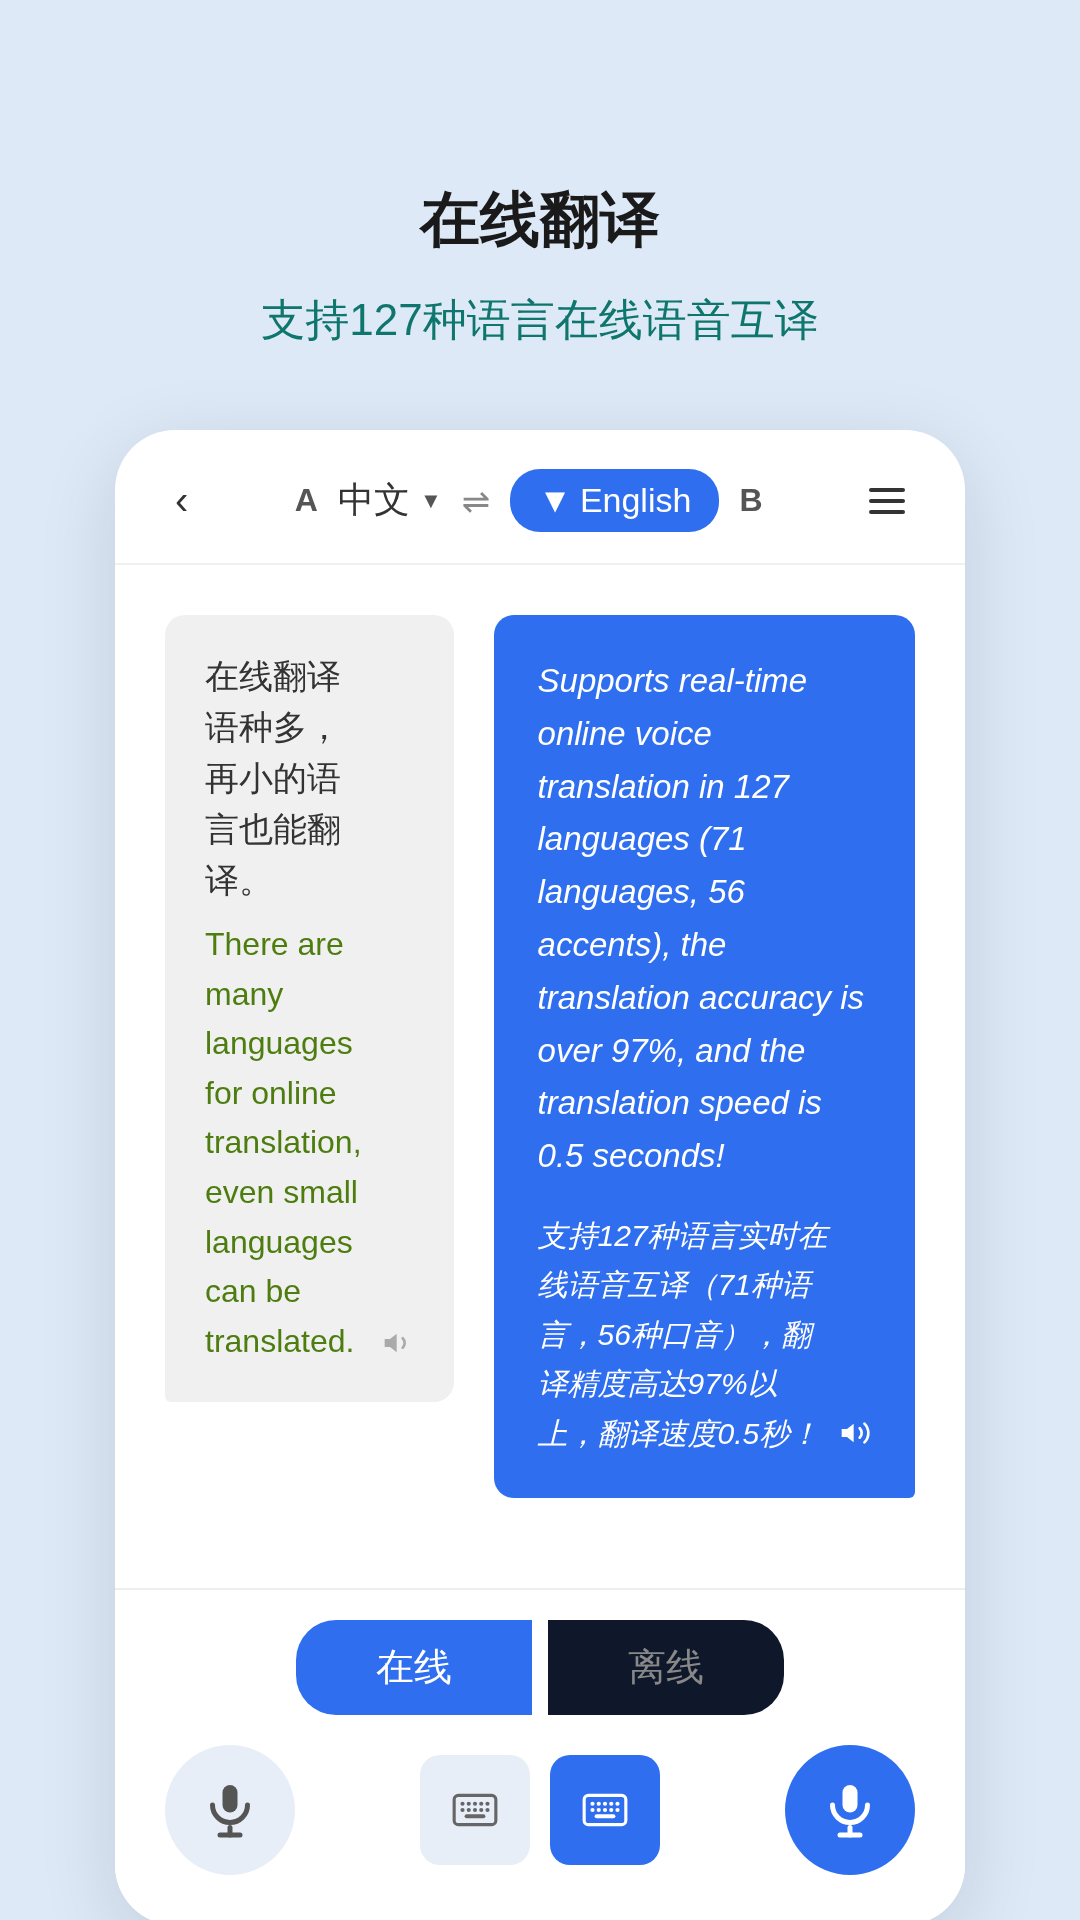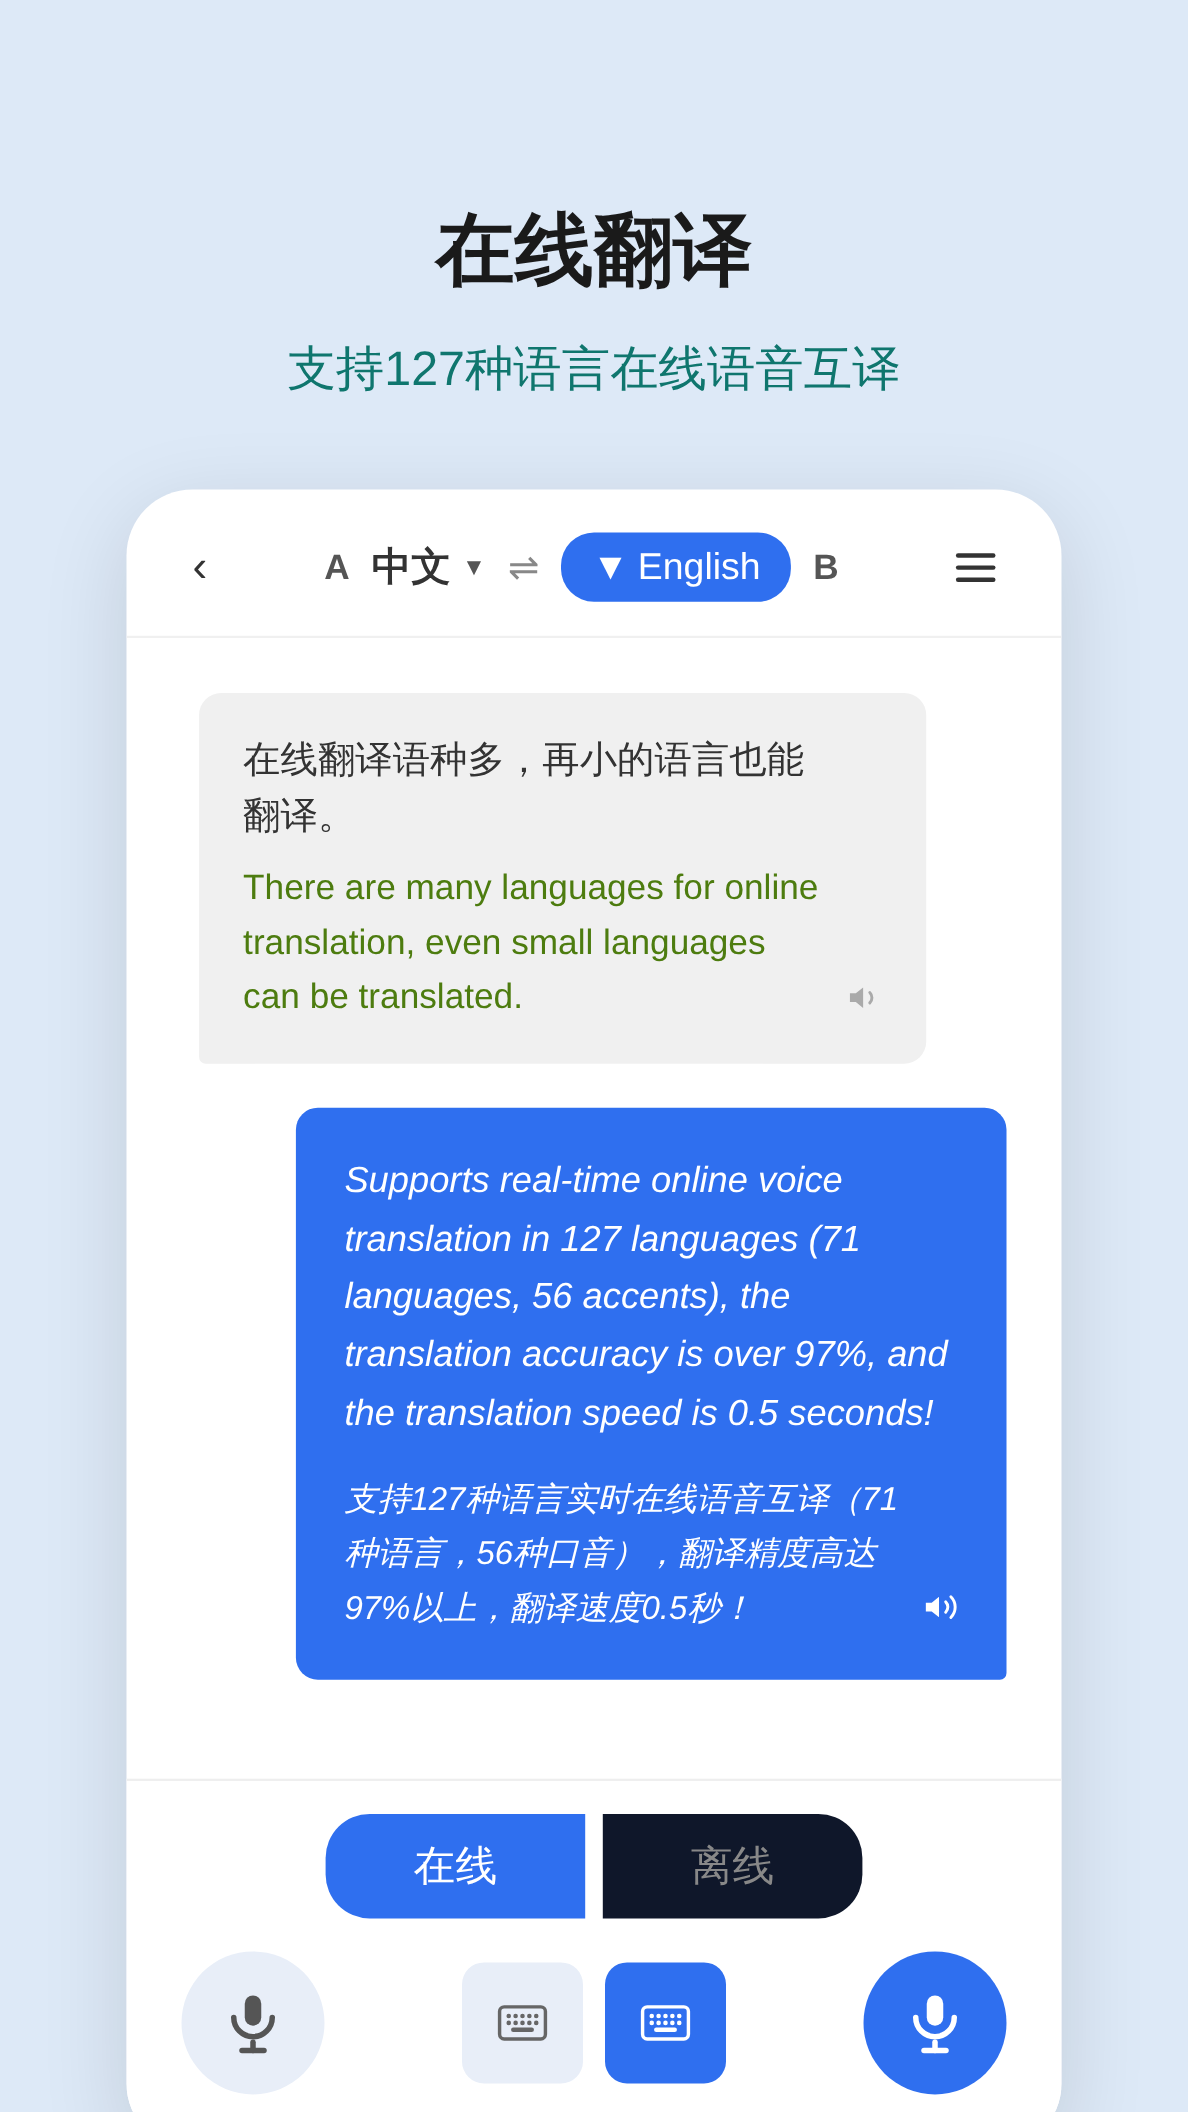--- a/index.html
+++ b/index.html
@@ -15,21 +15,21 @@
       overflow-x: hidden;
     }
 
     .header-section {
       width: 100%;
       padding: 180px 60px 80px;
       text-align: center;
     }
 
     .main-title {
-      font-size: 72px;
+      font-size: 60px;
       font-weight: 700;
       color: #1a1a1a;
       margin-bottom: 30px;
     }
 
     .sub-title {
       font-size: 44px;
       color: #0f766e;
       font-weight: 400;
     }
@@ -71,21 +71,21 @@
       font-weight: 600;
       color: #555;
     }
 
     .lang-chinese {
       display: flex;
       align-items: center;
       gap: 10px;
       font-size: 36px;
       color: #333;
-      font-weight: 700;
+      font-weight: 400;
     }
 
     .dropdown-arrow {
       font-size: 22px;
       color: #555;
     }
 
     .swap-btn {
       font-size: 34px;
       color: #888;
@@ -128,23 +128,22 @@
     }
 
     .menu-btn span:first-child { width: 36px; }
     .menu-btn span:nth-child(2) { width: 36px; }
     .menu-btn span:last-child { width: 36px; }
 
     
     .chat-area {
       padding: 50px 50px 30px;
       display: flex;
-      flex-direction: column;
+      flex-direction: row;
       gap: 40px;
-      margin-left: 16px;
     }
 
     
     .bubble-left {
       background: #f0f0f0;
       border-radius: 20px 20px 20px 6px;
       padding: 36px 40px 36px 40px;
       max-width: 90%;
       align-self: flex-start;
       position: relative;

